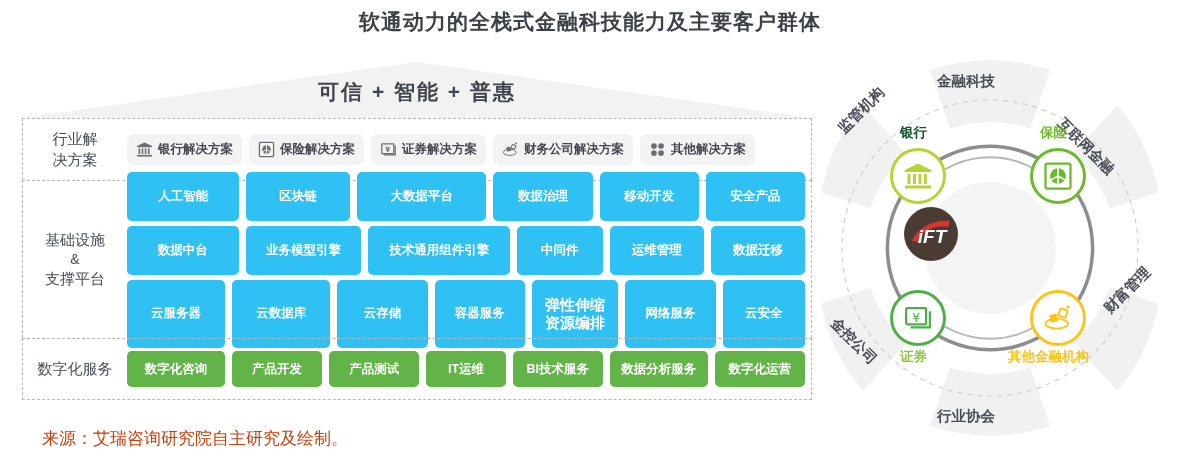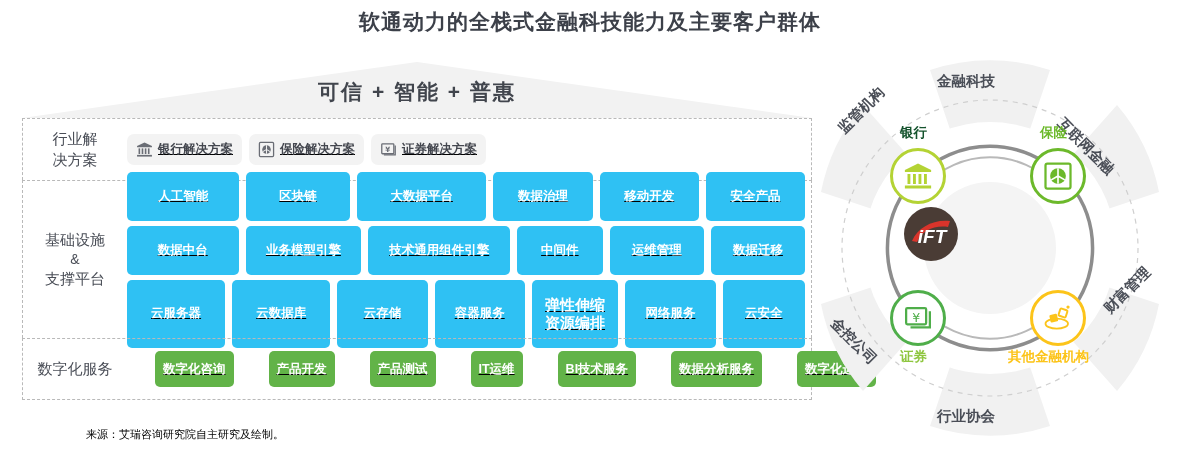--- a/index.html
+++ b/index.html
@@ -37,44 +37,44 @@
   }
   .section.last{border-bottom:1px dashed #b9b9b9;}
   #sec-solutions{top:56px;height:62px;}
   #sec-infra{top:118px;height:158px;}
   #sec-digital{top:276px;height:62px;}
   .side-label{
     width:104px;flex:none;text-align:center;
     font-size:15px;color:#4a4e57;line-height:1.35;
   }
   .side-label .amp{display:block;font-size:14px;}
-  .sec-body{flex:1;display:flex;flex-direction:column;justify-content:center;gap:5px;padding-right:6px;text-decoration:underline;}
+  .sec-body{flex:1;display:flex;flex-direction:column;justify-content:center;gap:5px;padding-right:6px;}
   .tag-row{display:flex;gap:7px;align-items:stretch;}
   
   .sol-card{
     background:#f3f3f3;border-radius:7px;
     display:flex;align-items:center;gap:5px;
     padding:7px 9px;
     font-size:12.5px;font-weight:bold;color:#44474f;
     white-space:nowrap;
   }
   .sol-icon{width:17px;height:17px;flex:none;display:block;color:#6a6d75;}
   
   .tag{
     border-radius:5px;color:#fff;font-size:12.5px;font-weight:bold;
     display:flex;align-items:center;justify-content:center;text-align:center;
     line-height:1.15;white-space:nowrap;
   }
   .tag.blue{background:#2fc1f3;height:25px;padding:12px 6px;}
   .tag.blue.tall{height:44px;white-space:normal;}
-  .tag.green{background:#62b348;height:36px;padding:0 8px;margin-left:28px;}
+  .tag.green{background:#62b348;height:36px;padding:0 8px;}
   
   #source-note{
     position:absolute;left:42px;top:427px;
-    font-size:11px;color:#000000;margin-left:44px;
+    font-size:17px;color:#c2410c;
   }
   
   #right-panel{position:absolute;left:812px;top:52px;width:356px;height:392px;}
   #right-panel svg{display:block;}
   .wedge-text{
     position:absolute;font-size:14.5px;font-weight:bold;color:#4a4e57;
     white-space:nowrap;
   }
   .node{
     position:absolute;width:56px;height:56px;border-radius:50%;
@@ -137,21 +137,39 @@
 
         <div class="sol-card">
           <svg class="sol-icon" viewBox="0 0 24 24" fill="none" stroke="currentColor" stroke-width="1.8">
             <rect x="2.5" y="4" width="17" height="14" rx="1"></rect>
             <path d="M21.5 6.5v13h-16"></path>
             <text x="11" y="15.5" font-size="10" fill="currentColor" stroke="none" text-anchor="middle" font-family="DejaVu Sans, sans-serif">¥</text>
           </svg>
           <span>证券解决方案</span>
         </div>
 
-
+        <div class="sol-card">
+          <svg class="sol-icon" viewBox="0 0 24 24" fill="currentColor">
+            <ellipse cx="11" cy="16" rx="9" ry="4.3" fill="none" stroke="currentColor" stroke-width="1.4"></ellipse>
+            <rect x="6.5" y="8.5" width="6" height="6" rx="1" transform="rotate(-12 9.5 11.5)"></rect>
+            <rect x="13.5" y="5.5" width="5.5" height="5.5" rx="1" transform="rotate(18 16 8)" fill="none" stroke="currentColor" stroke-width="1.5"></rect>
+            <circle cx="19.5" cy="3.5" r="1.3"></circle>
+          </svg>
+          <span>财务公司解决方案</span>
+        </div>
+
+        <div class="sol-card">
+          <svg class="sol-icon" viewBox="0 0 24 24" fill="currentColor">
+            <circle cx="7" cy="7" r="4"></circle>
+              <circle cx="17" cy="7" r="4"></circle>
+            <circle cx="7" cy="17" r="4"></circle>
+              <circle cx="17" cy="17" r="4"></circle>
+          </svg>
+          <span>其他解决方案</span>
+        </div>
 
       </div>
     </div>
   </div>
 
   <div class="section" id="sec-infra">
     <div class="side-label">
       <span>基础设施</span>
       <span class="amp">&amp;</span>
       <span>支撑平台</span>

